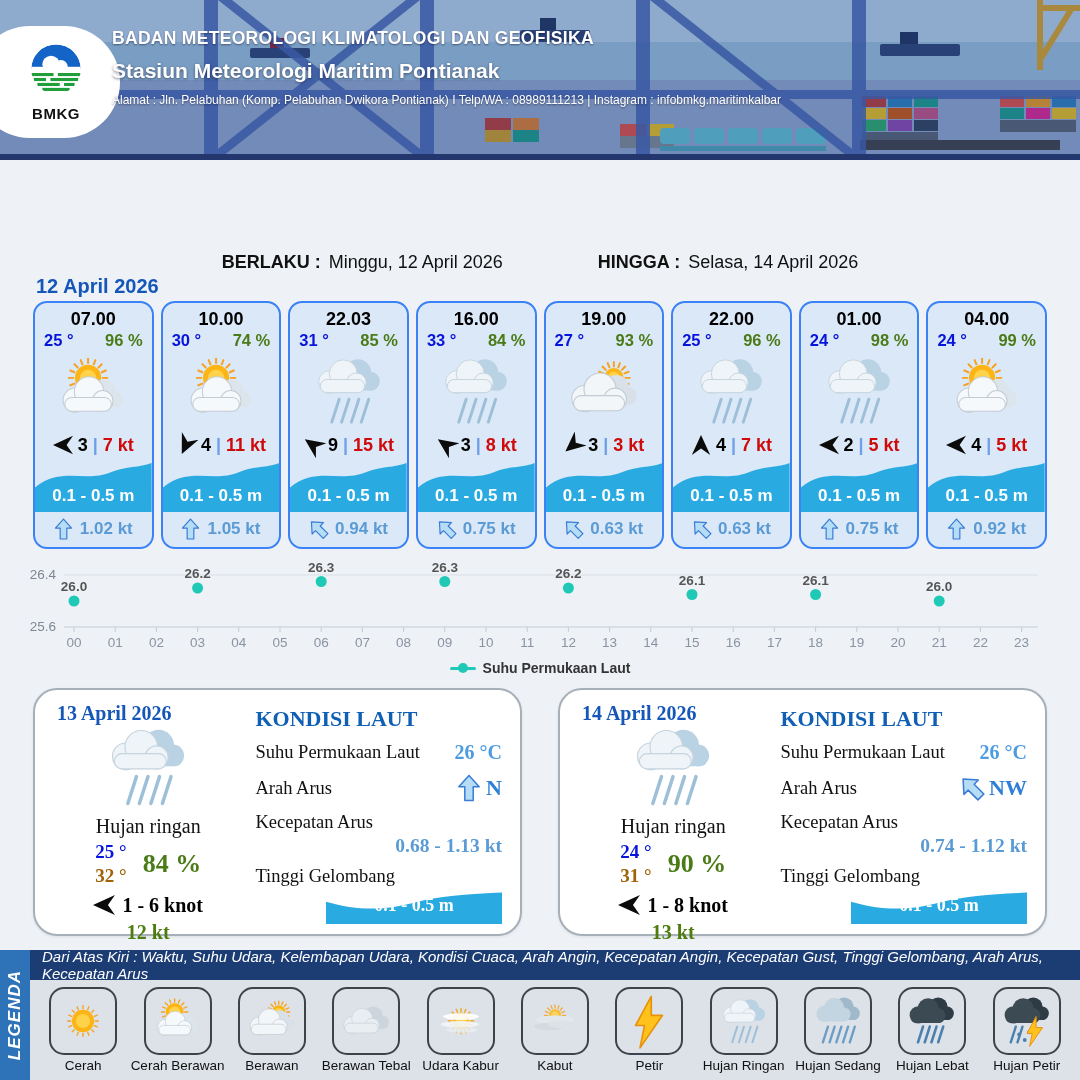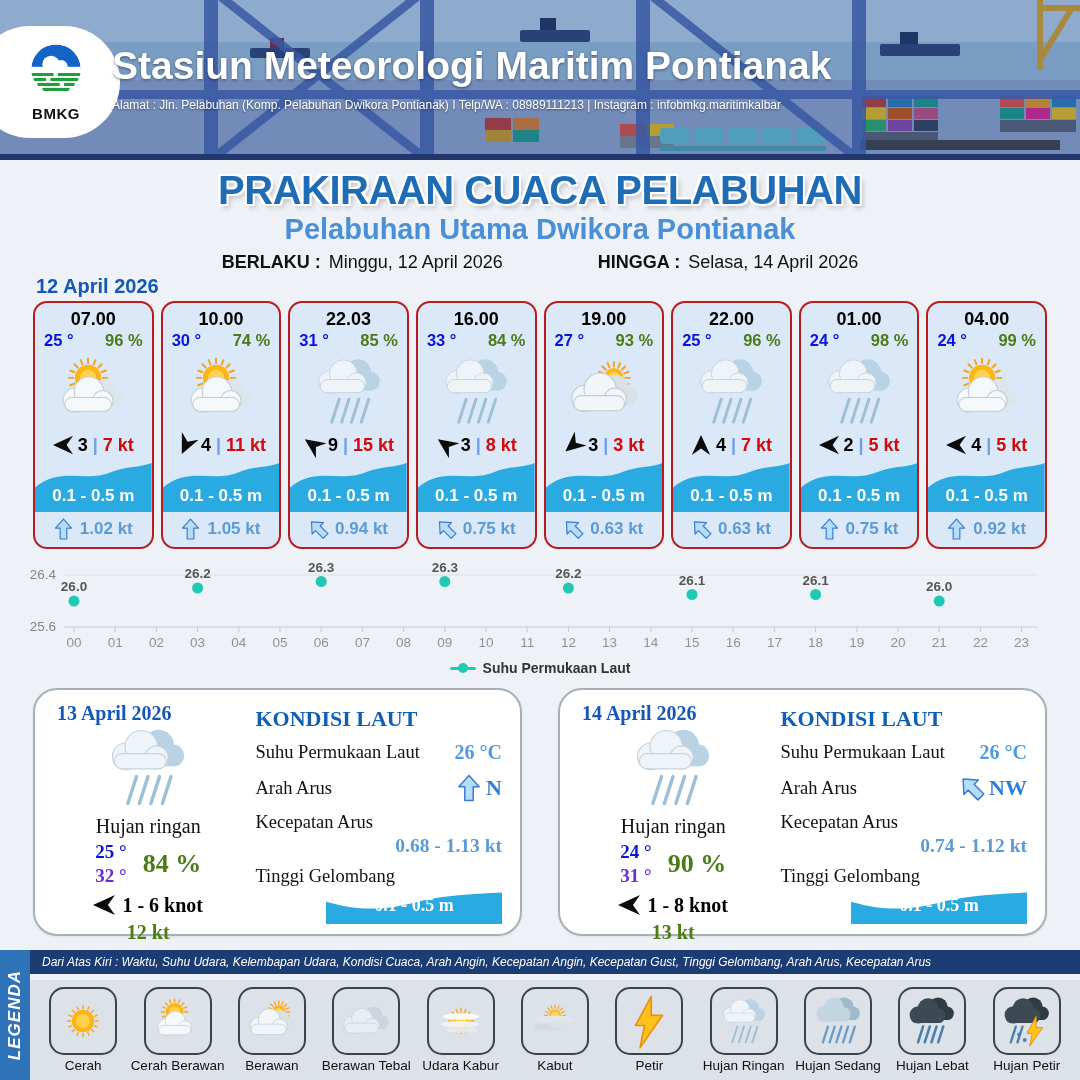--- a/index.html
+++ b/index.html
@@ -8,35 +8,35 @@
   
   .hero{position:absolute;left:0;top:0;width:1080px;height:160px;overflow:hidden;}
   .hero-art{position:absolute;inset:0;}
   .hero-art svg{display:block;width:100%;height:100%;}
   .logo-pill{position:absolute;left:-26px;top:26px;width:146px;height:112px;background:#fff;border-radius:60px;
     display:flex;flex-direction:column;align-items:center;justify-content:center;padding-left:18px;box-sizing:border-box;}
   .logo-pill svg{width:62px;height:62px;}
   .logo-text{font-size:15px;font-weight:bold;color:#111;letter-spacing:.5px;margin-top:1px;}
   .hero-text{position:absolute;left:112px;top:28px;right:10px;color:#fff;}
   .hero-agency{font-size:17.5px;font-weight:bold;letter-spacing:.3px;text-shadow:0 1px 2px rgba(0,0,30,.45);}
-  .hero-station{font-size:39px;font-weight:bold;margin-top:16px;text-shadow:0 1px 3px rgba(0,0,30,.5);}
+  .hero-station{font-size:21px;font-weight:bold;margin-top:10px;text-shadow:0 1px 3px rgba(0,0,30,.5);}
   .hero-address{font-size:12px;margin-top:10px;text-shadow:0 1px 2px rgba(0,0,30,.5);}
 
   
   .main-title{position:absolute;left:0;top:168px;width:1080px;text-align:center;font-size:40px;font-weight:800;
     letter-spacing:-.5px;color:#1e6cb5;
     text-shadow:2px 2px 0 #fff,-2px 2px 0 #fff,2px -2px 0 #fff,-2px -2px 0 #fff,3px 4px 5px rgba(0,0,0,.22);}
   .sub-title{position:absolute;left:0;top:213px;width:1080px;text-align:center;font-size:29px;font-weight:bold;color:#4a90d9;}
   .validity{position:absolute;left:0;top:252px;width:1080px;display:flex;justify-content:center;gap:95px;font-size:18px;color:#111;}
   .validity b{font-weight:bold;margin-right:8px;}
   .day1-date{position:absolute;left:36px;top:275px;font-size:20px;font-weight:bold;color:#1557b8;}
 
   
   .hour-row{position:absolute;left:33px;top:301px;width:1014px;display:flex;gap:7px;}
-  .hcard{flex:1;height:248px;background:#dbe8f7;border:2px solid #b91c1c;border-radius:14px;overflow:hidden;
+  .hcard{flex:1;height:248px;background:#dbe8f7;border:2px solid #3b82f6;border-radius:14px;overflow:hidden;
     display:flex;flex-direction:column;box-sizing:border-box;}
   .hc-time{margin-top:6px;text-align:center;font-size:18px;font-weight:bold;color:#000;}
   .hc-tr{display:flex;justify-content:space-between;padding:1px 9px 0 9px;font-size:16.5px;font-weight:bold;}
   .hc-temp{color:#0614dc;}
   .hc-rh{color:#4a7b16;}
   .hc-icon{height:84px;display:flex;align-items:center;justify-content:center;}
   .hc-icon svg{width:82px;height:82px;}
   .hc-wind{display:flex;align-items:center;justify-content:center;gap:5px;font-size:18px;font-weight:bold;height:26px;}
   .warrow{width:20px;height:20px;flex:0 0 auto;}
   .hc-div{color:#6f9fe8;font-weight:bold;}
@@ -60,42 +60,42 @@
   .day-row{position:absolute;left:33px;top:688px;width:1014px;display:flex;gap:36px;font-family:Liberation Serif, serif;}
   .dcard{flex:1;height:248px;background:#fff;border:2px solid #a7b0b8;border-radius:24px;box-sizing:border-box;
     padding:12px 18px 10px 22px;display:flex;box-shadow:0 1px 3px rgba(0,0,0,.08);}
   .dc-left{width:41%;display:flex;flex-direction:column;align-items:center;}
   .dc-date{align-self:flex-start;font-size:20px;font-weight:bold;color:#1557b8;}
   .dc-icon svg{width:96px;height:96px;margin-top:-6px;}
   .dc-cond{font-size:20px;color:#111;margin-top:-4px;}
   .dc-temps{display:flex;align-items:center;gap:16px;margin-top:2px;}
   .dc-minmax{display:flex;flex-direction:column;font-size:19px;font-weight:bold;line-height:1.25;}
   .dc-tmin{color:#0614dc;}
-  .dc-tmax{color:#6d28d9;}
+  .dc-tmax{color:#a16207;}
   .dc-rh{font-size:26px;font-weight:bold;color:#4a7b16;}
   .dc-wind{display:flex;align-items:center;gap:7px;font-size:20px;font-weight:bold;color:#000;margin-top:6px;}
   .dc-wind .warrow{width:22px;height:22px;}
   .dc-gust{font-size:20px;font-weight:bold;color:#4d7c0f;margin-top:4px;}
   .dc-right{width:59%;display:flex;flex-direction:column;padding-left:16px;box-sizing:border-box;}
   .sea-h{font-size:22px;font-weight:bold;color:#0f5fb5;margin-top:4px;}
   .sea-row{display:flex;justify-content:space-between;align-items:center;margin-top:9px;font-size:18.5px;color:#111;}
   .sea-sst{font-size:20px;font-weight:bold;color:#4d9be0;}
   .sea-dir{display:flex;align-items:center;gap:5px;font-size:22px;font-weight:bold;color:#2f7fd6;}
   .sea-dir .carrow{width:24px;height:30px;}
   .sea-val{text-align:right;font-size:19.5px;font-weight:bold;color:#5b9bd5;margin-top:2px;}
   .sea-wavebox{position:relative;align-self:flex-end;width:176px;height:62px;margin-top:4px;}
   .sea-wavebox svg{position:absolute;inset:0;width:100%;height:100%;}
   .sea-wavebox span{position:absolute;left:0;right:0;bottom:8px;text-align:center;color:#fff;font-weight:bold;font-size:18px;}
 
   
   .legend{position:absolute;left:0;top:950px;width:1080px;height:130px;}
   .lg-side{position:absolute;left:0;top:0;width:30px;height:130px;background:#2e72b8;display:flex;align-items:center;justify-content:center;}
   .lg-side span{writing-mode:vertical-rl;transform:rotate(180deg);color:#fff;font-size:17px;font-weight:bold;font-style:italic;letter-spacing:1px;}
-  .lg-note{position:absolute;left:30px;top:0;width:1050px;height:24px;background:#1c3c74;color:#fff;font-style:italic;
-    font-size:12px;display:flex;align-items:center;padding-left:12px;box-sizing:border-box;}
+  .lg-note{position:absolute;left:30px;top:0;width:1050px;height:30px;background:#1c3c74;color:#fff;font-style:italic;
+    font-size:15px;display:flex;align-items:center;padding-left:12px;box-sizing:border-box;}
   .lg-body{position:absolute;left:30px;top:30px;width:1050px;height:106px;background:#dde2e9;display:flex;justify-content:space-around;
     padding:0 6px;box-sizing:border-box;}
   .lg-item{display:flex;flex-direction:column;align-items:center;width:92px;}
   .lg-tile{width:64px;height:64px;border:2px solid #3c434b;border-radius:15px;margin-top:7px;display:flex;align-items:center;justify-content:center;}
   .lg-tile svg{width:56px;height:56px;}
   .lg-label{font-size:13.5px;color:#111;margin-top:3px;white-space:nowrap;}
 </style>
 </head>
 <body>
 
@@ -193,27 +193,26 @@
           <rect x="20" y="66" width="60" height="5" fill="#1f9e3a"></rect>
           <rect x="28" y="74" width="44" height="5" fill="#1f9e3a"></rect>
           <rect x="46" y="50" width="7" height="6" fill="#fff"></rect>
           <rect x="34" y="58" width="7" height="6" fill="#fff"></rect>
           <rect x="56" y="66" width="7" height="6" fill="#fff"></rect>
         </g>
       </svg>
       <div class="logo-text">BMKG</div>
     </div>
     <div class="hero-text">
+      <div class="hero-agency">BADAN METEOROLOGI KLIMATOLOGI DAN GEOFISIKA</div>
       <div class="hero-station">Stasiun Meteorologi Maritim Pontianak</div>
       <div class="hero-address">Alamat : Jln. Pelabuhan (Komp. Pelabuhan Dwikora Pontianak) I Telp/WA : 08989111213 | Instagram : infobmkg.maritimkalbar</div>
     </div>
   </header>
 
-  <div class="main-title">PRAKIRAAN CUACA PELABUHAN</div>
-  <div class="sub-title">Pelabuhan Utama Dwikora Pontianak</div>
   <div class="validity">
     <span><b>BERLAKU :</b><span>Minggu, 12 April 2026</span></span>
     <span><b>HINGGA :</b><span>Selasa, 14 April 2026</span></span>
   </div>
   <div class="day1-date">12 April 2026</div>
 
   <div class="hour-row" id="hour-cards">
   <div class="hcard">
     <div class="hc-time">07.00</div>
     <div class="hc-tr">

